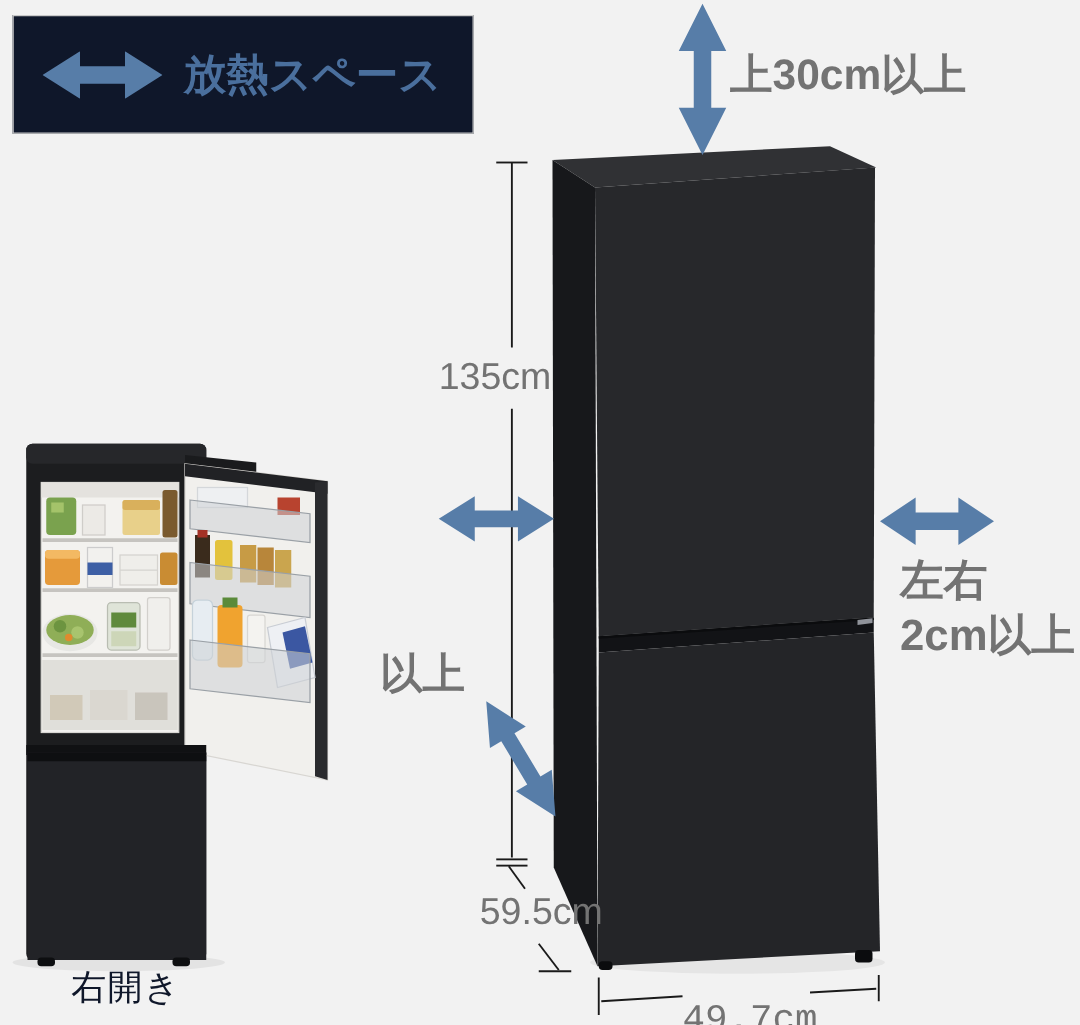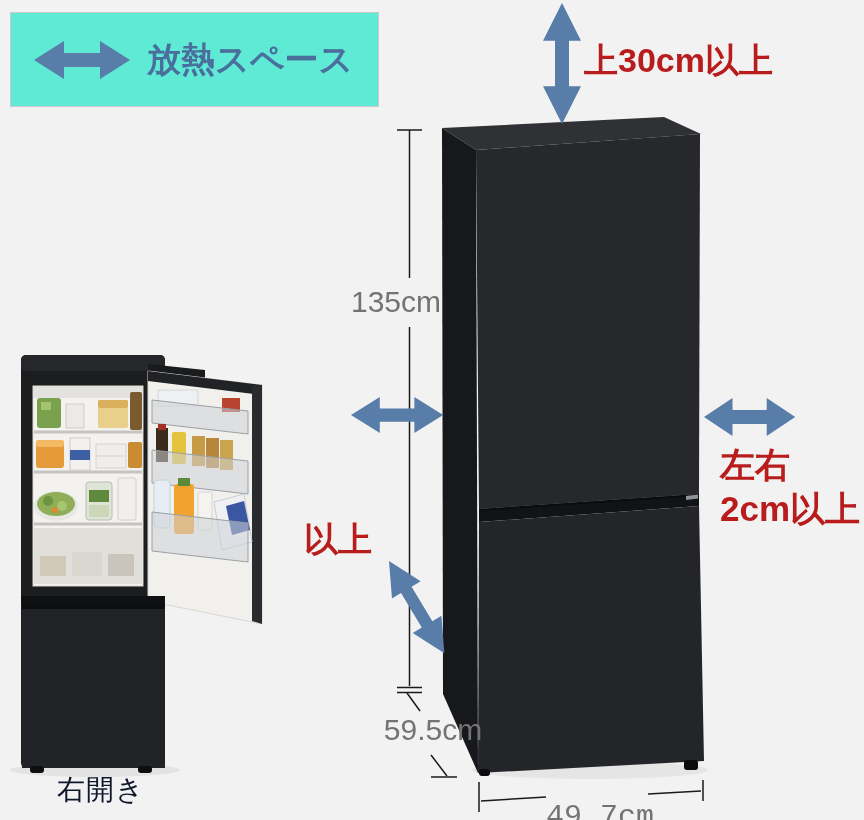--- a/index.html
+++ b/index.html
@@ -3,30 +3,30 @@
 <meta charset="utf-8">
 <style>
   html,body { margin:0; padding:0; background:#f2f2f2; }
   .canvas {
     position:relative; width:864px; height:820px;
     background:#f2f2f2; overflow:hidden;
     font-family:"Liberation Sans", sans-serif;
   }
   .scene { position:absolute; left:0; top:0; }
   .blue-label {
-    position:absolute; color:#b91c1c; font-weight:700;
+    position:absolute; color:#737373; font-weight:700;
     white-space:nowrap; line-height:1.06;
   }
   .dim-label {
     position:absolute; color:#737373; font-size:30px; font-weight:400;
     text-align:center; white-space:nowrap;
   }
   .legend-box {
     position:absolute; left:10px; top:12px; width:369px; height:95px;
-    background:#5eead4; border:1px solid #c9c9c9;
+    background:#0f172a; border:1px solid #c9c9c9;
     display:flex; align-items:center; padding-left:23px; gap:17px;
     box-sizing:border-box;
   }
   .legend-box .legend-text { font-size:34px; font-weight:700; color:#4a6f9d; }
   .caption {
     position:absolute; color:#0f172a; font-size:28px; font-weight:400;
     letter-spacing:1px; white-space:nowrap;
   }
 </style>
 </head>

